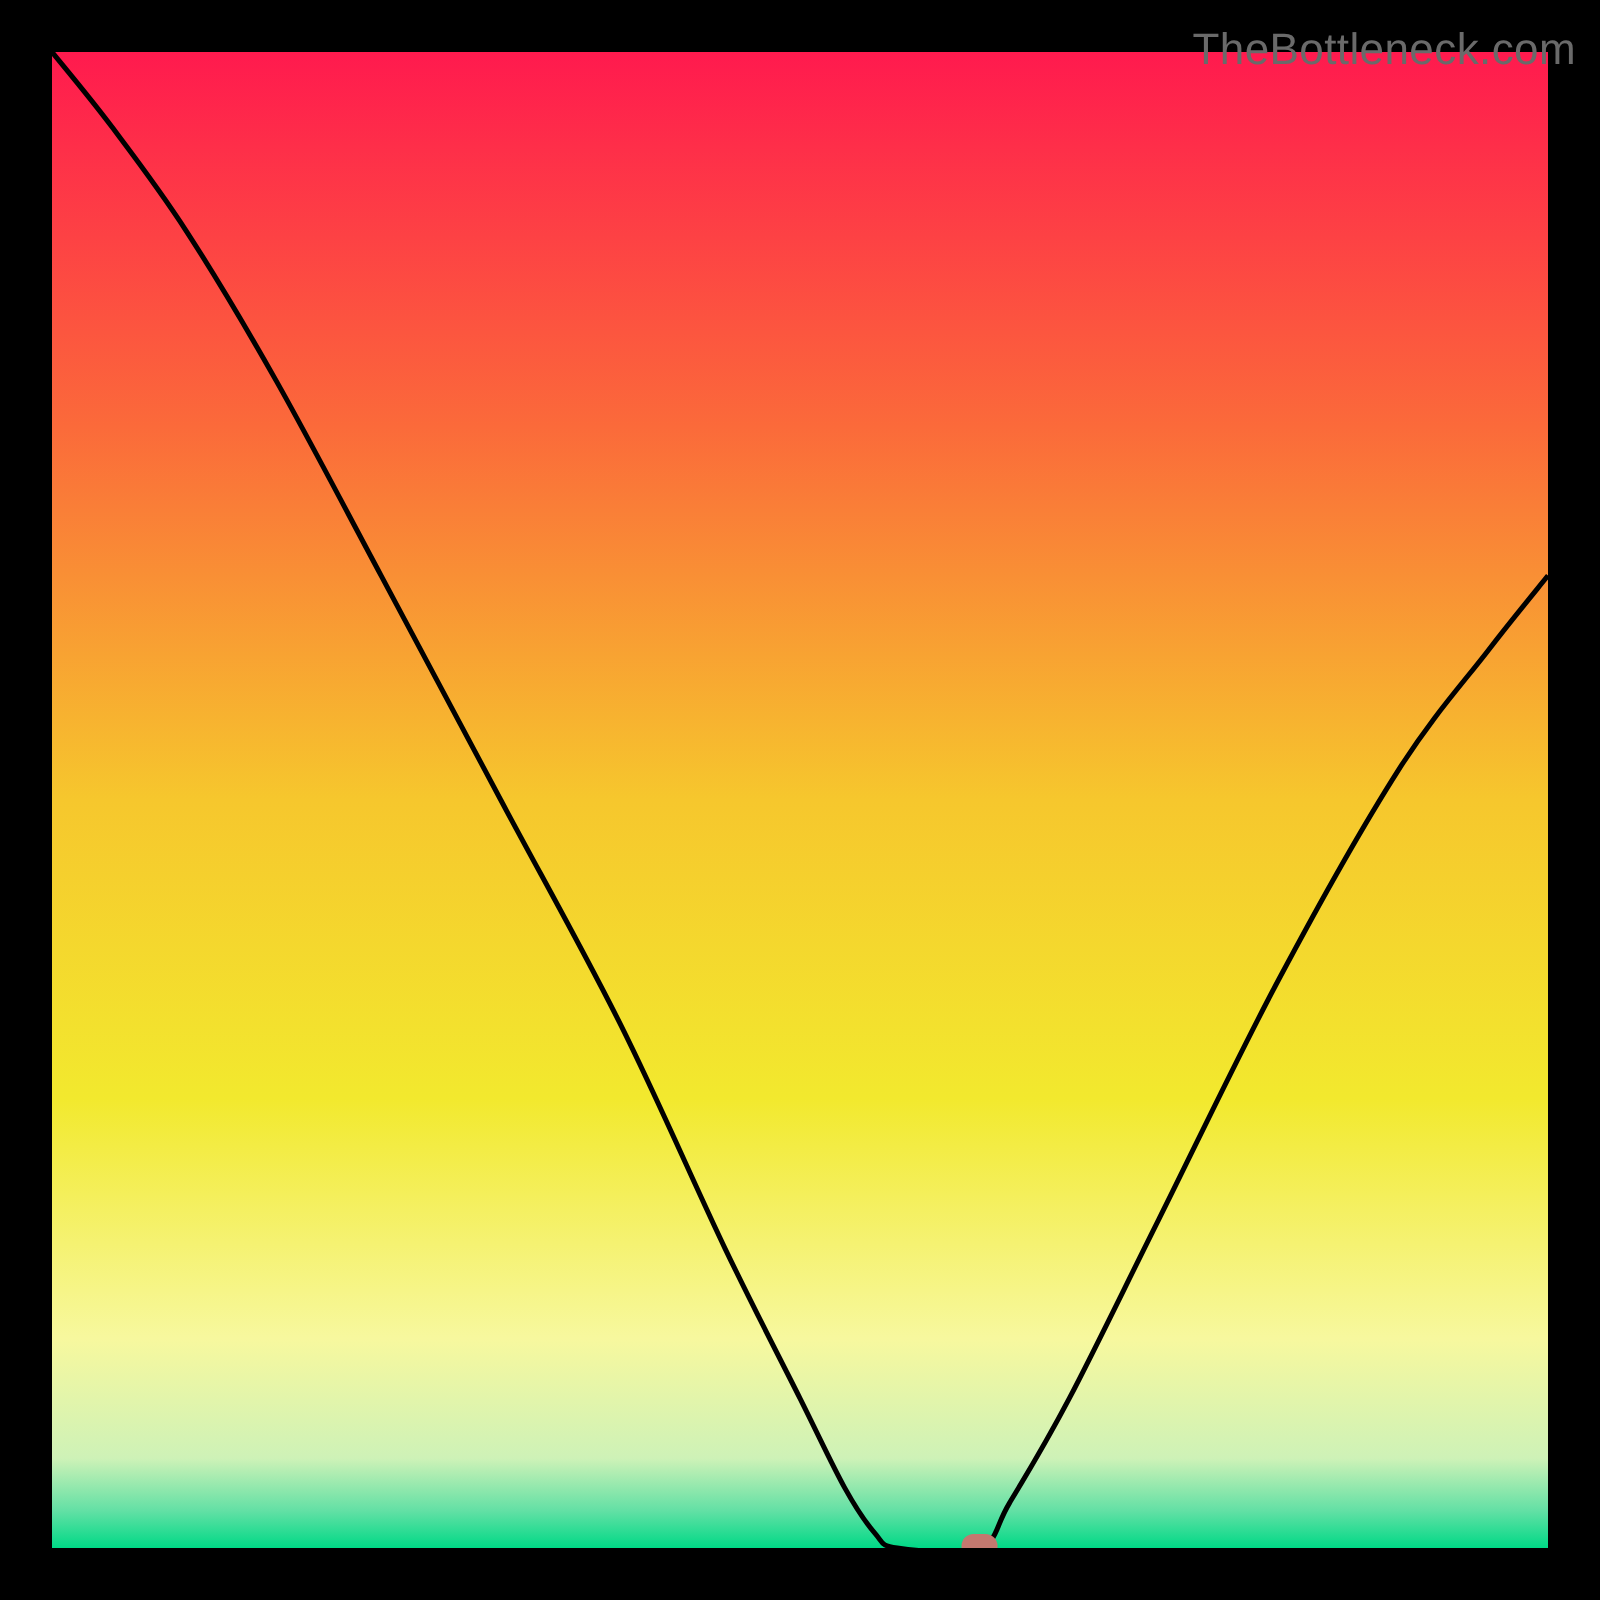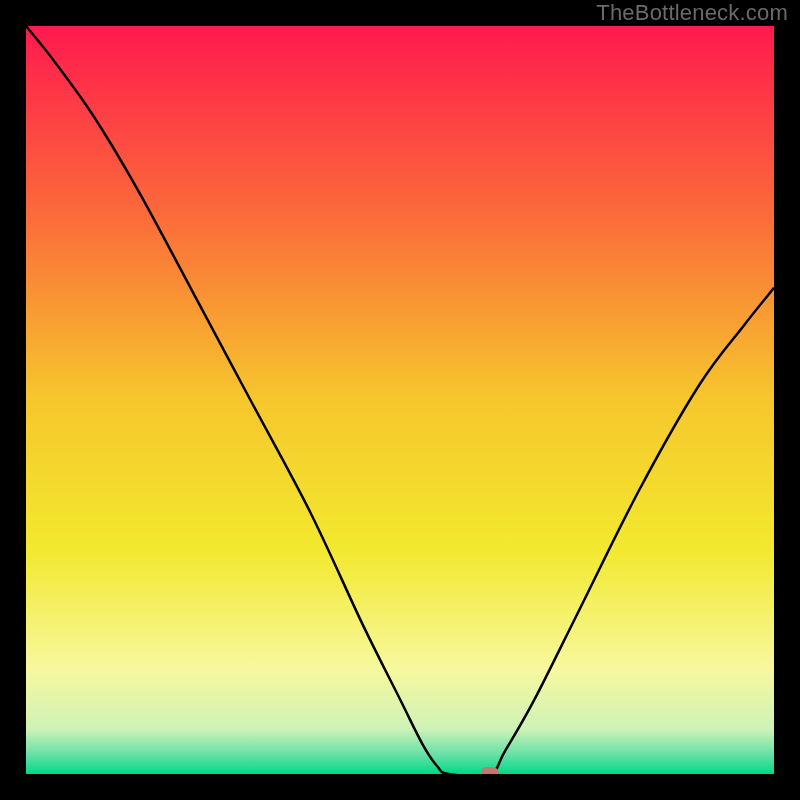--- a/index.html
+++ b/index.html
@@ -6,21 +6,21 @@
     margin: 0;
     padding: 0;
     width: 800px;
     height: 800px;
     background: #000;
     position: relative;
     font-family: Arial, Helvetica, sans-serif;
   }
   .watermark {
     position: absolute;
-    top: 0;
+    top: 12px;
     right: 12px;
     color: #6a6a6a;
     font-size: 22px;
     font-weight: 500;
     z-index: 10;
     letter-spacing: 0.2px;
   }
   .plot-area {
     position: absolute;
     left: 26px;

